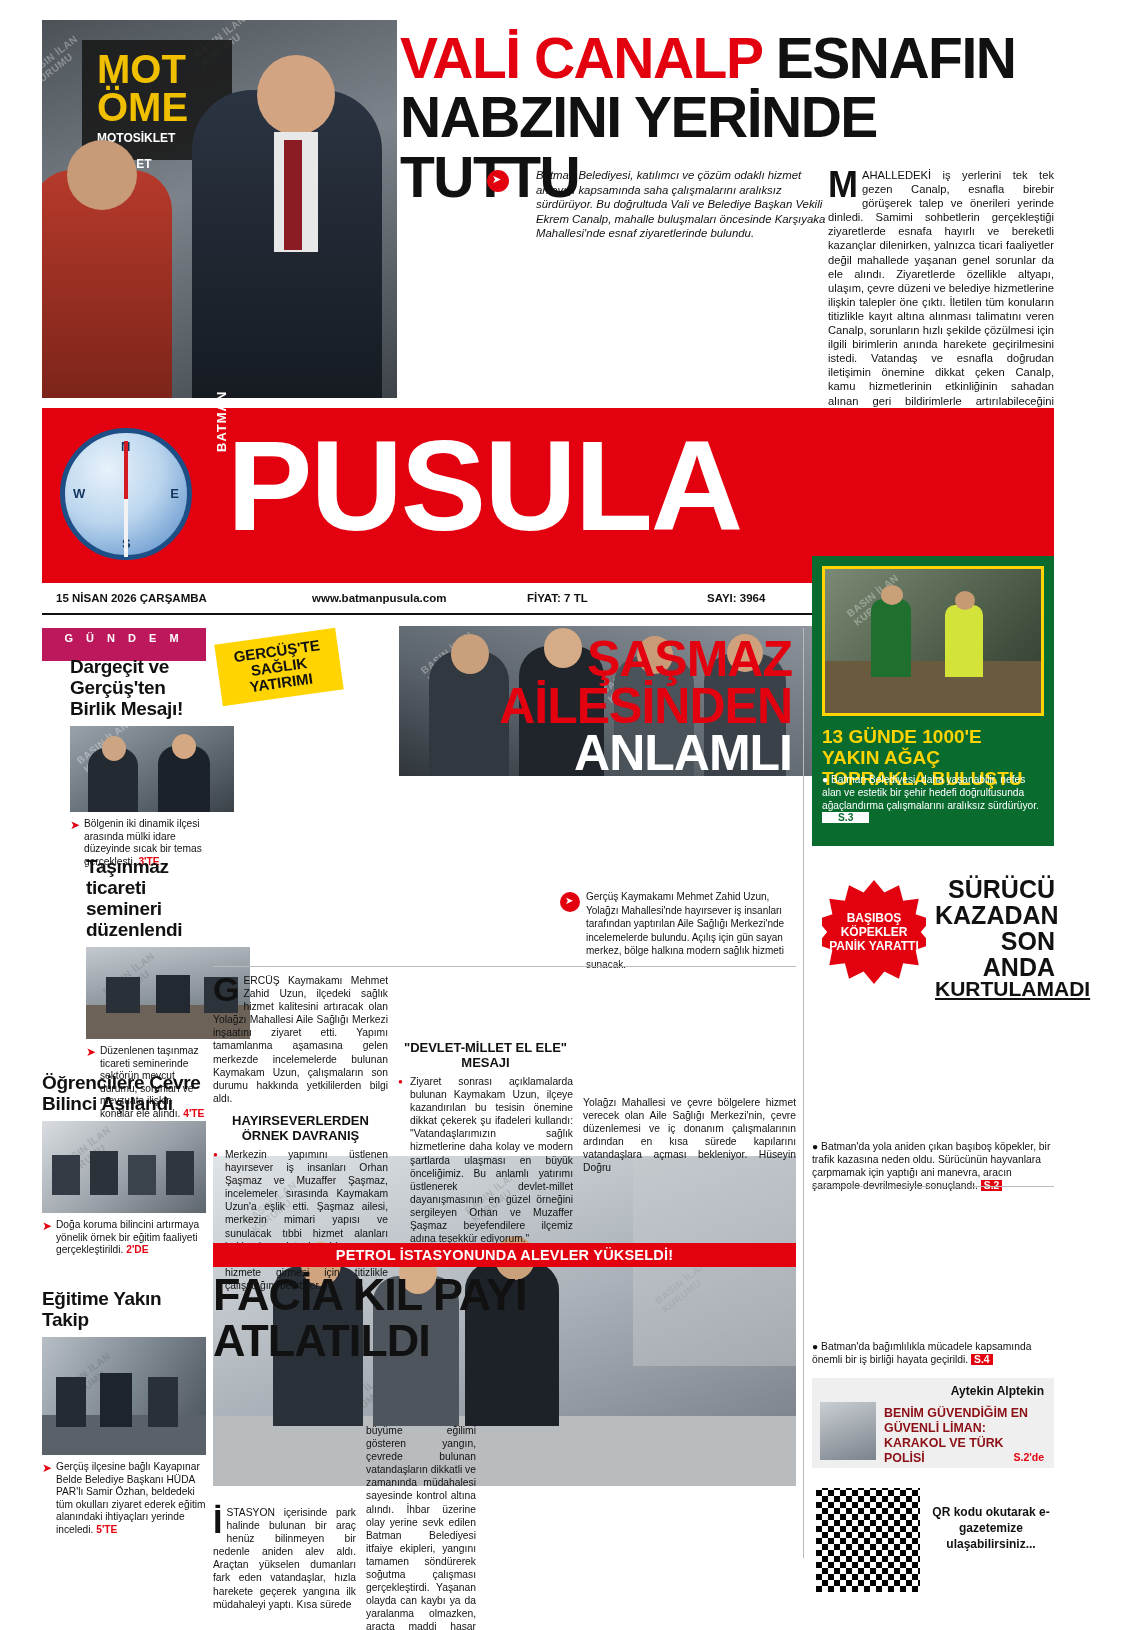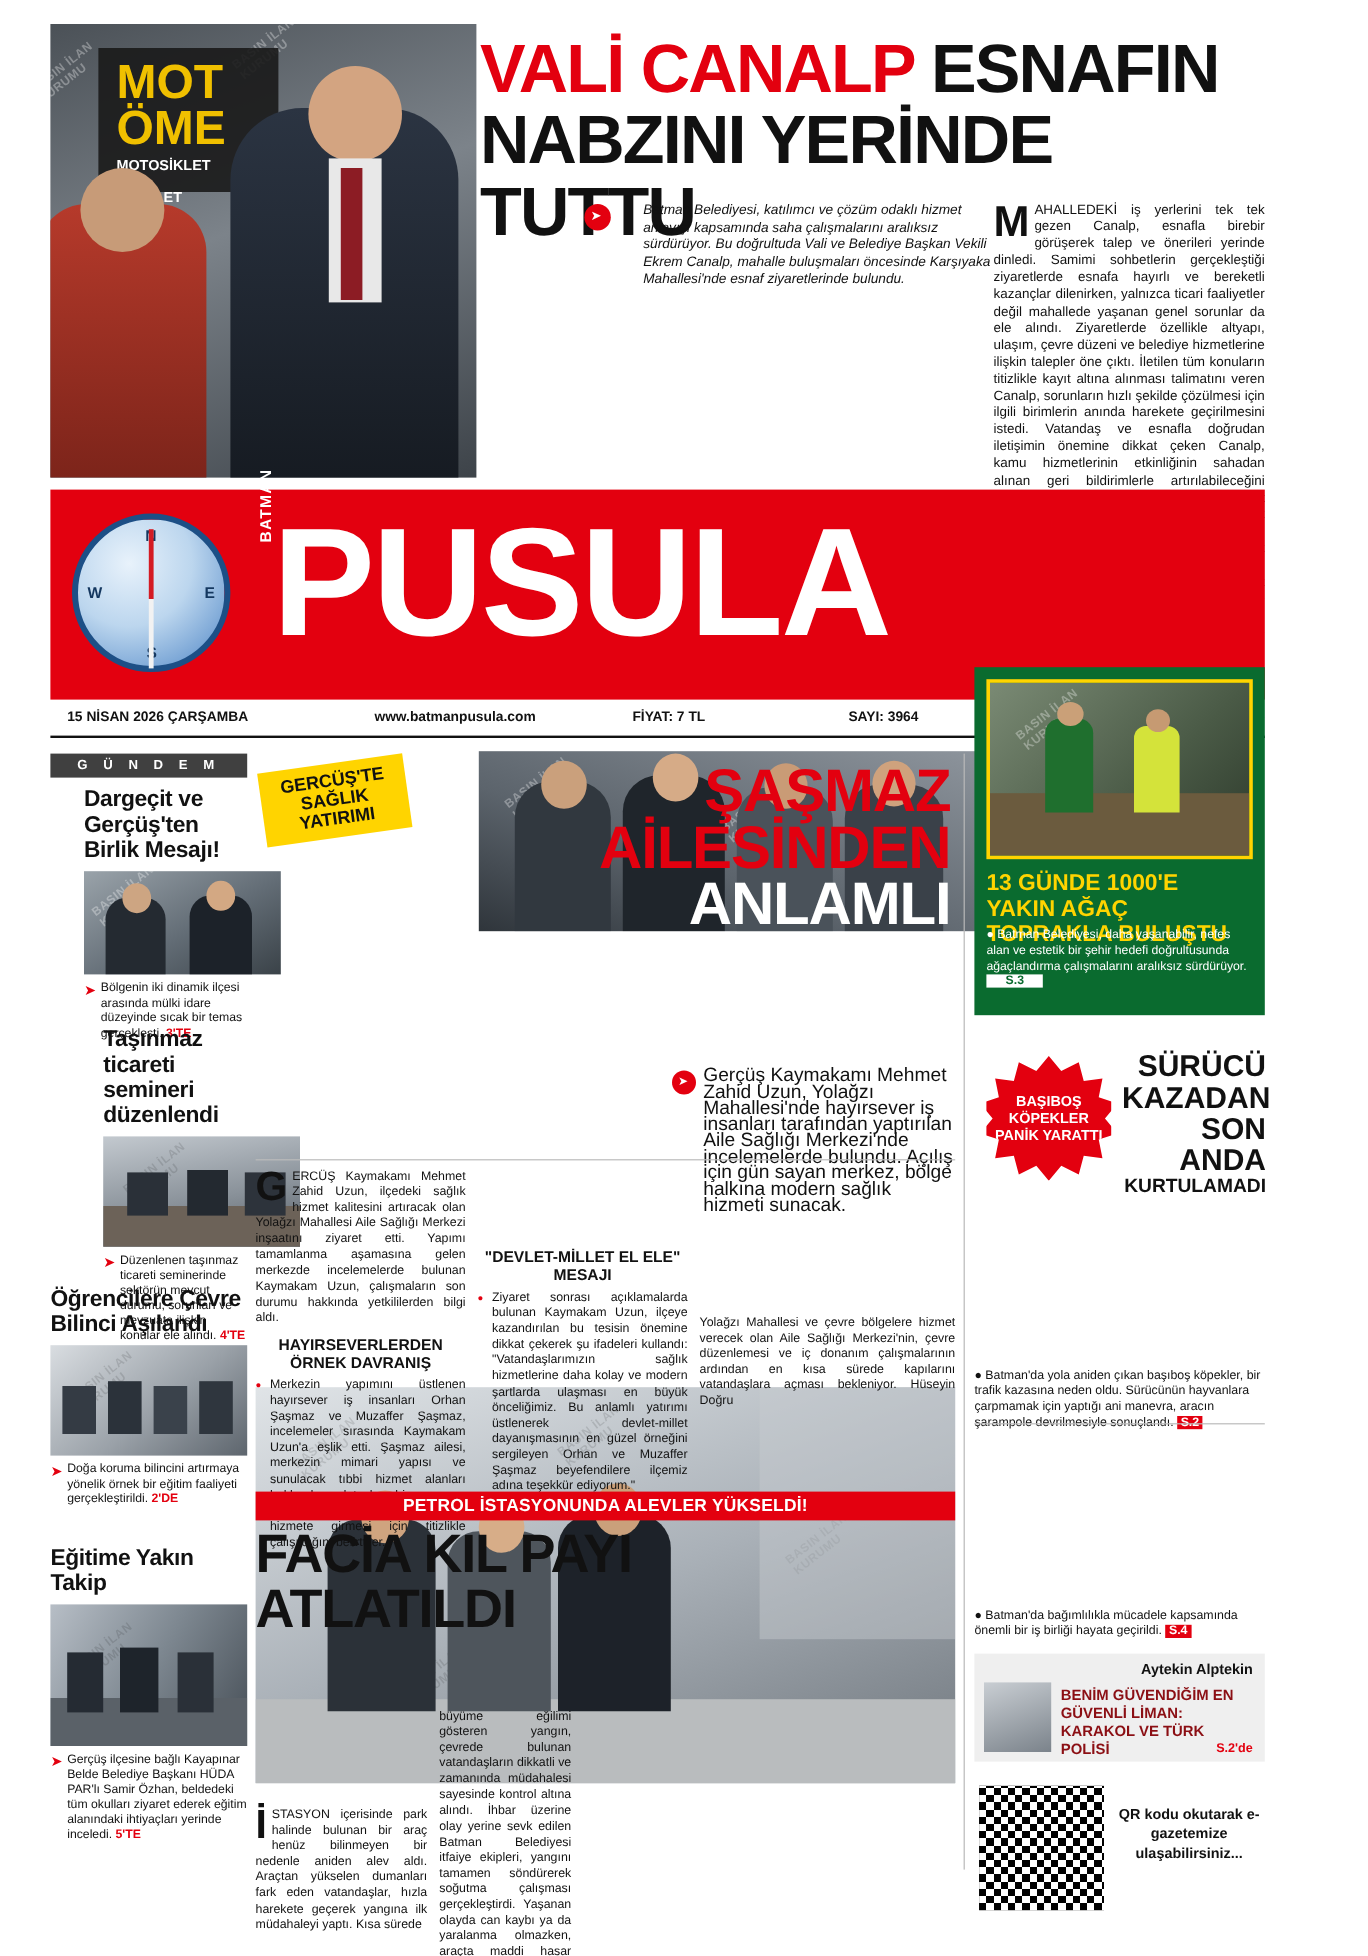--- a/index.html
+++ b/index.html
@@ -81,21 +81,21 @@
   .head-l1 .red { color:#e3000f; }
   .head-l2 { font-size:57px; line-height:60px; font-weight:bold; letter-spacing:-1.5px; }
   .arrow-red { position:absolute; left:487px; top:170px; width:22px; height:22px; border-radius:50%; background:#e3000f; }
   .arrow-red:after{ content:"➤"; color:#fff; font-size:11px; position:absolute; left:5px; top:3px;}
   .lead-text { position:absolute; left:536px; top:168px; width:300px; font-size:11.4px; line-height:14.5px;font-style:italic; }
 
   .top-col { position:absolute; left:828px; top:168px; width:226px; font-size:11.2px; line-height:14.1px; text-align:justify; }
   .top-col .dropcap { float:left; font-size:36px; line-height:30px; font-weight:bold; padding:2px 4px 0 0; }
 
   
-  .gundem-bar { position:absolute; left:42px; top:628px; width:164px; height:20px; background:#404040; }
+  .gundem-bar { position:absolute; left:42px; top:628px; width:164px; height:33px; background:#be185d; }
   .gundem-bar span{ color:#fff; font-size:11px; font-weight:bold; letter-spacing:5px; display:block; text-align:center; line-height:20px;}
   .side { position:absolute; left:42px; width:164px; }
   .side h3 { margin:0; font-size:19px; line-height:21px; font-weight:bold; letter-spacing:-.3px; }
   .side .sphoto { width:164px; height:86px; margin:7px 0 6px; }
   .side p { margin:0; font-size:10.2px; line-height:12.6px; padding-left:14px; position:relative; }
   .side .tick { position:absolute; left:0; top:1px; color:#e3000f; font-size:12px; }
   .side .pg { color:#e3000f; font-weight:bold; }
 
   
   .center-photo { left:213px; top:628px; width:583px; height:330px; }
@@ -103,21 +103,21 @@
     position:absolute; left:218px; top:636px; width:122px; height:62px;
     background:#ffd400; transform:rotate(-8deg);
     display:flex; align-items:center; justify-content:center; text-align:center;
   }
   .badge-yellow span{ font-size:15px; font-weight:bold; line-height:16px; color:#111; }
   .center-head { position:absolute; left:430px; top:636px; width:362px; text-align:right; }
   .center-head .r { color:#e3000f; font-size:50px; line-height:47px; font-weight:bold; letter-spacing:-1px;}
   .center-head .w { color:#fff; font-size:50px; line-height:47px; font-weight:bold; letter-spacing:-1px;}
   .center-arrow { position:absolute; left:560px; top:892px; width:20px; height:20px; border-radius:50%; background:#e3000f;}
   .center-arrow:after{ content:"➤"; color:#fff; font-size:10px; position:absolute; left:5px; top:3px;}
-  .center-lead-t { position:absolute; left:586px; top:890px; width:210px; font-size:16px; line-height:13.5px; }
+  .center-lead-t { position:absolute; left:586px; top:890px; width:210px; font-size:10px; line-height:13.5px; }
 
   .body-col { position:absolute; font-size:10.3px; line-height:13.1px; text-align:justify; }
   .body-col .dropcap { float:left; font-size:34px; line-height:27px; font-weight:bold; padding:2px 4px 0 0; }
   .subhead { font-size:13px; font-weight:bold; text-align:center; margin:8px 0 5px; line-height:15px; }
   .bullet { position:relative; padding-left:12px; }
   .bullet:before{ content:"●"; position:absolute; left:0; top:0; color:#e3000f; font-size:8px;}
 
   
   .facia-bar { position:absolute; left:213px; top:1243px; width:583px; height:24px; background:#e3000f; }
   .facia-bar span{ color:#fff; font-weight:bold; font-size:14.5px; line-height:24px; display:block; text-align:center; letter-spacing:.2px;}
@@ -130,21 +130,21 @@
   .r-box1 p { position:absolute; left:10px; top:218px; width:222px; margin:0; color:#fff; font-size:10.2px; line-height:12.8px;}
 
   .starburst {
     position:absolute; left:822px; top:880px; width:104px; height:104px; background:#e3000f;
     display:flex; align-items:center; justify-content:center; text-align:center;
     clip-path:polygon(50% 0%,60% 12%,74% 5%,78% 20%,93% 18%,90% 33%,105% 38%,95% 50%,105% 62%,90% 67%,93% 82%,78% 80%,74% 95%,60% 88%,50% 100%,40% 88%,26% 95%,22% 80%,7% 82%,10% 67%,-5% 62%,5% 50%,-5% 38%,10% 33%,7% 18%,22% 20%,26% 5%,40% 12%);
   }
   .starburst span{ color:#fff; font-size:12px; font-weight:bold; line-height:14px;}
   .r-head2 { position:absolute; left:935px; top:876px; width:120px; text-align:right; }
   .r-head2 .l { font-size:25px; line-height:26px; font-weight:bold; }
-  .r-head2 .s { font-size:16px; line-height:18px; font-weight:bold; }
+  .r-head2 .s { font-size:21px; line-height:18px; font-weight:bold;text-decoration:underline; }
   .r-text2 { position:absolute; left:812px; top:1140px; width:242px; font-size:10.3px; line-height:13px; }
 
   .r-head3 { position:absolute; left:812px; top:1195px; width:242px; font-size:19px; line-height:21px; font-weight:bold; text-align:center;}
   .r-text3 { position:absolute; left:812px; top:1340px; width:242px; font-size:10.3px; line-height:13px; }
 
   .col-author { position:absolute; left:812px; top:1378px; width:242px; height:90px; background:#efefef; }
   .col-author .nm { position:absolute; right:10px; top:6px; font-size:12px; font-weight:bold; }
   .col-author .av { position:absolute; left:8px; top:24px; width:56px; height:58px; background:linear-gradient(160deg,#c9ced3,#7b838b);}
   .col-author .tt { position:absolute; left:72px; top:28px; width:160px; font-size:12.4px; line-height:15px; font-weight:bold; color:#8b0f14;}
   .col-author .pg { position:absolute; right:10px; bottom:5px; font-size:10.5px; font-weight:bold; color:#e3000f;}

